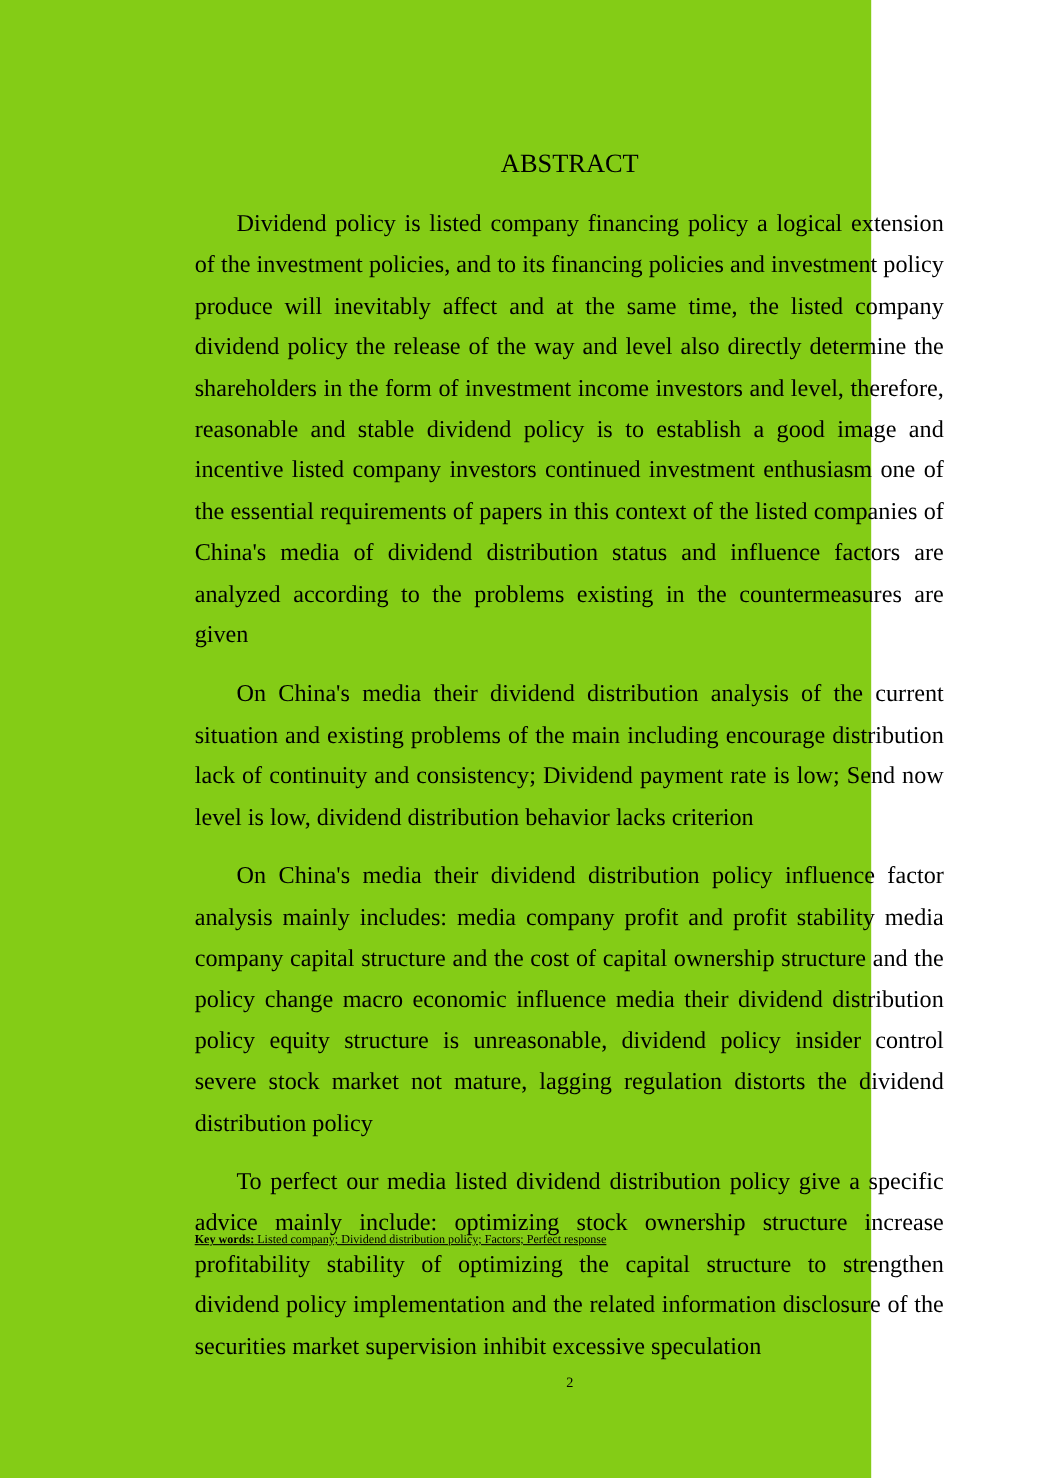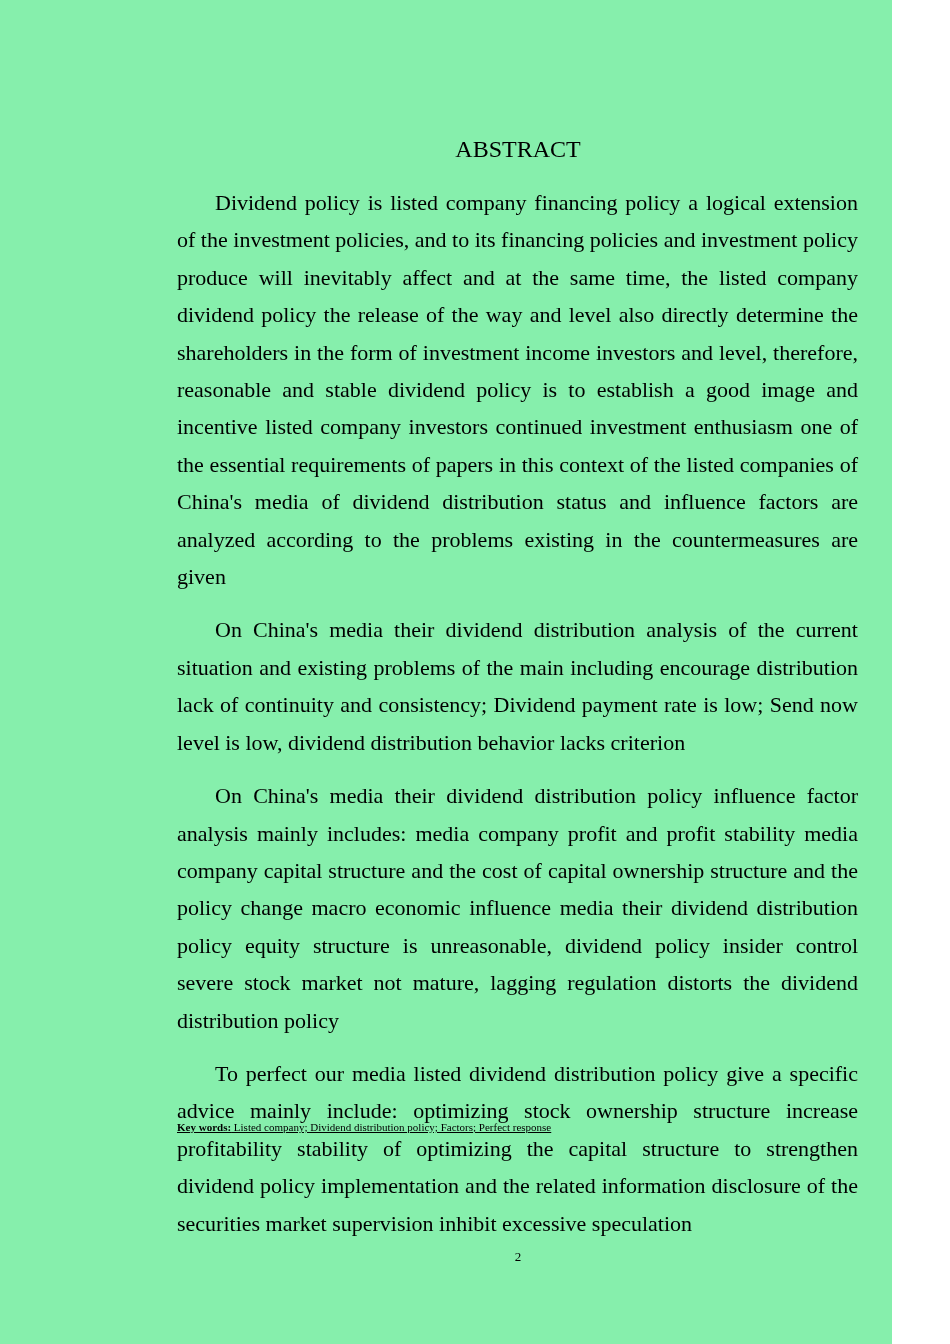--- a/index.html
+++ b/index.html
@@ -12,23 +12,23 @@
       height: 1344px;
       position: relative;
       overflow: hidden;
       font-family: "Liberation Serif", "DejaVu Serif", serif;
       color: #000000;
     }
     .page {
       position: absolute;
       left: 0;
       top: 0;
-      width: 892px;
+      width: 792px;
       height: 1344px;
-      background: #86efac;
+      background: #84cc16;
     }
     .title {
       position: absolute;
       top: 133px;
       left: 0;
       width: 100%;
       text-align: center;
       font-size: 24px;
       line-height: 32px;
       margin-left: 43px;

